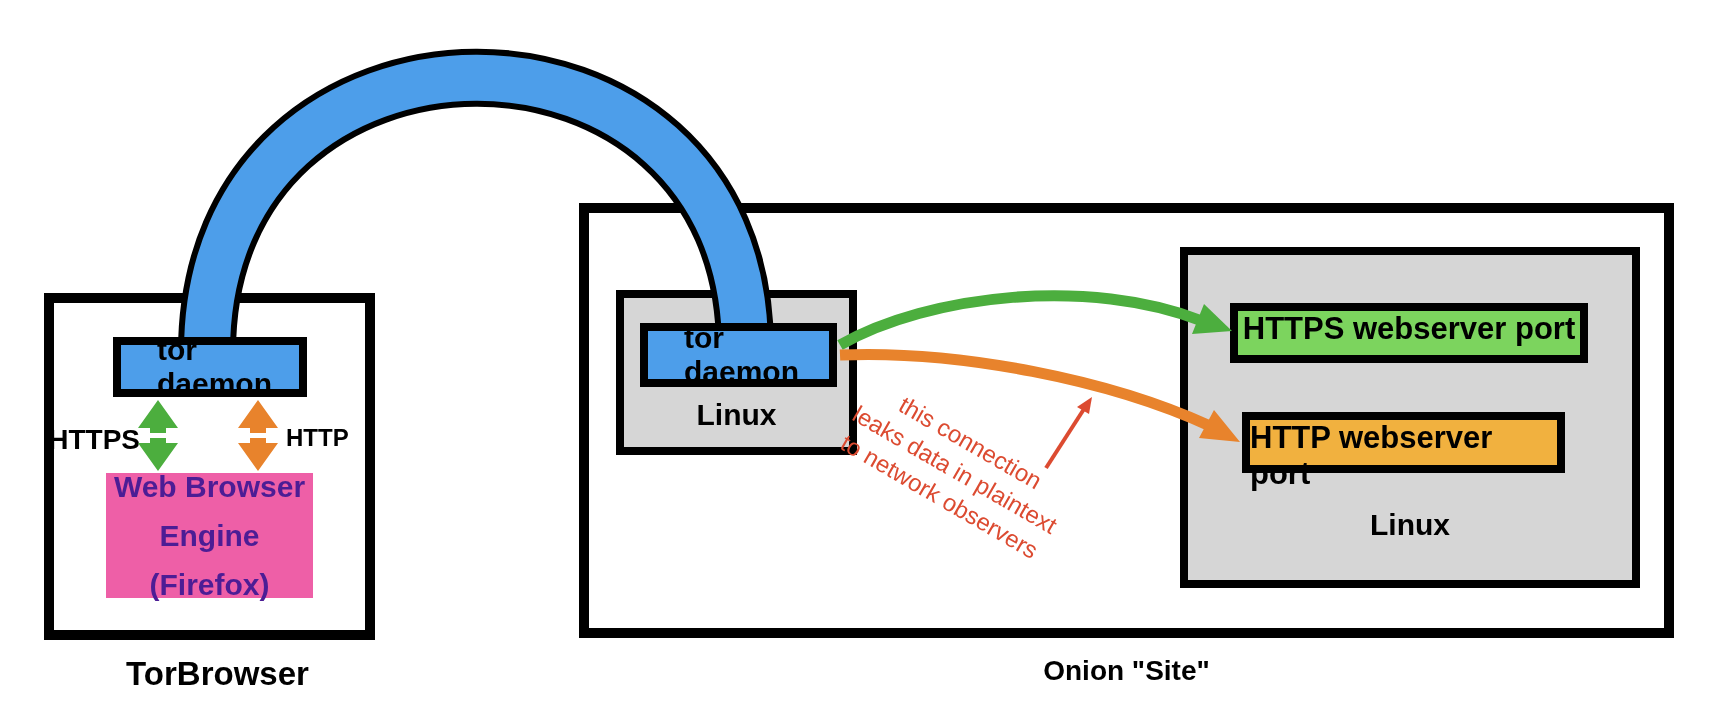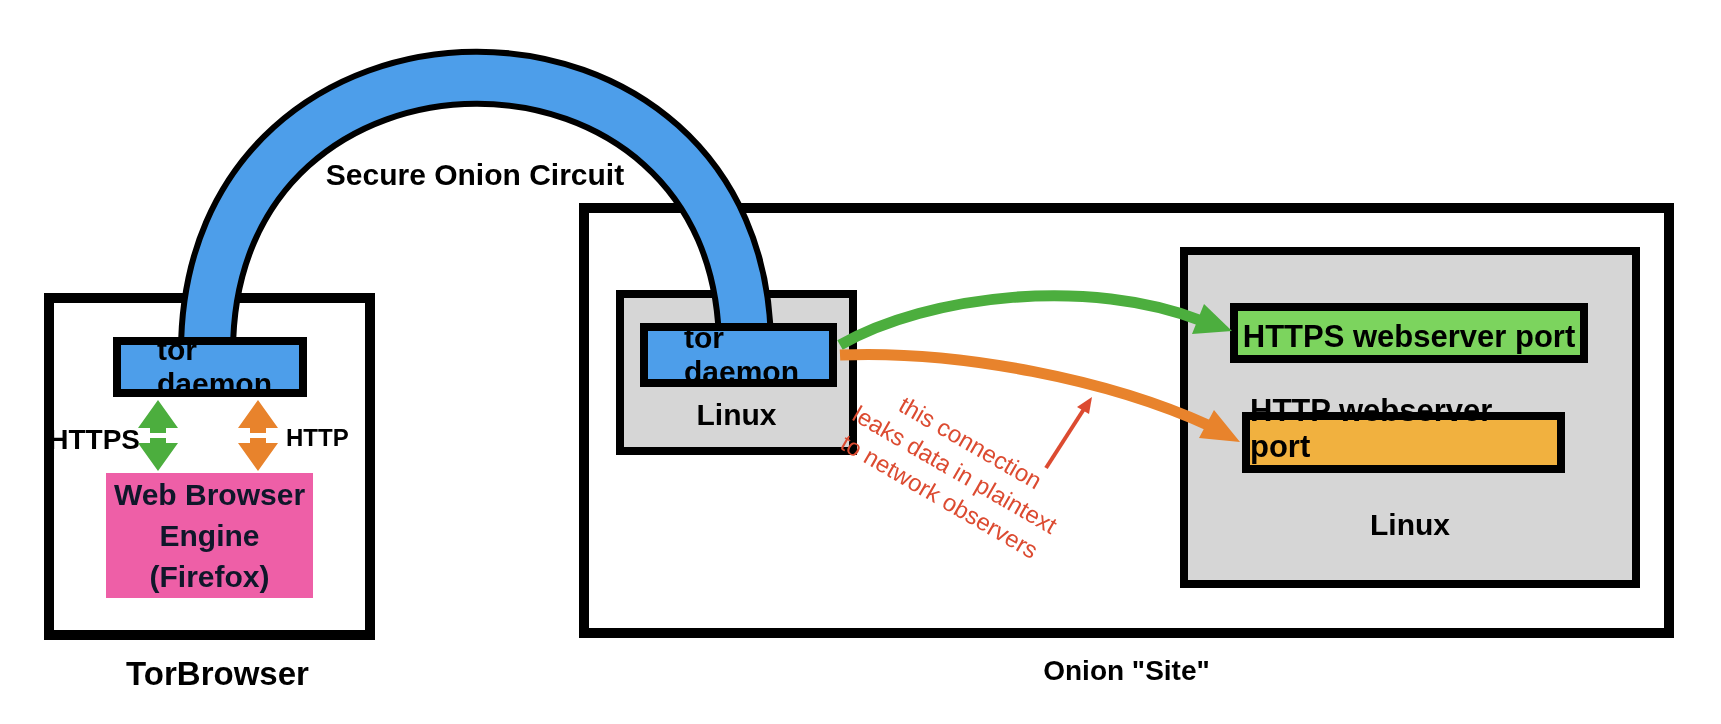--- a/index.html
+++ b/index.html
@@ -28,29 +28,29 @@
 
   
   .daemon{box-sizing:border-box; position:absolute; border:8px solid var(--line); background:var(--blue);
           display:flex; align-items:center; justify-content:center;
           color:#000; font-weight:bold; font-size:30px;padding-left:36px;}
   #daemon-left{left:113px; top:337px; width:194px; height:60px;}
   #daemon-right{left:640px; top:323px; width:197px; height:64px;}
 
   
   .port{box-sizing:border-box; position:absolute; border:8px solid var(--line);
-        display:flex; align-items:flex-end; justify-content:center;
+        display:flex; align-items:flex-start; justify-content:center;
         color:#000; font-weight:bold; font-size:31px;}
   #https-port{left:1230px; top:303px; width:358px; height:60px; background:var(--greenlight);}
   #http-port{left:1242px; top:412px; width:323px; height:61px; background:var(--orangelight);}
 
   
   #engine-box{left:106px; top:473px; width:207px; height:125px; background:var(--pink);
               display:flex; flex-direction:column; align-items:center; justify-content:center;
-              color:#0f172a; font-weight:bold; font-size:30px; line-height:41px; text-align:center;}
+              color:#4c1d95; font-weight:bold; font-size:30px; line-height:41px; text-align:center;gap:8px;}
 
   #circuit-label{left:275px; top:158px; width:400px; font-size:30px;}
   #https-label{left:28px; top:424px; width:112px; font-size:28px; text-align:right;}
   #http-label{left:286px; top:424px; width:100px; font-size:24px; text-align:left;}
   #linux-label-1{left:616px; top:398px; width:241px; font-size:30px;}
   #linux-label-2{left:1180px; top:508px; width:460px; font-size:30px;}
   #torbrowser-caption{left:52px; top:655px; width:331px; font-size:33px;}
   #onion-caption{left:579px; top:655px; width:1095px; font-size:28px;}
 
   #leak-note{
@@ -76,21 +76,20 @@
   <div class="port z1" id="http-port">
     <span>HTTP webserver port</span>
   </div>
 
   <div class="z1" id="engine-box" style="position:absolute">
     <span>Web Browser</span>
     <span>Engine</span>
     <span>(Firefox)</span>
   </div>
 
-  <div class="lbl z1" id="circuit-label">Secure Onion Circuit</div>
   <div class="lbl z1" id="https-label">HTTPS</div>
   <div class="lbl z1" id="http-label">HTTP</div>
   <div class="lbl z1" id="linux-label-1">Linux</div>
   <div class="lbl z1" id="linux-label-2">Linux</div>
   <div class="lbl z1" id="torbrowser-caption">TorBrowser</div>
   <div class="lbl z1" id="onion-caption">Onion "Site"</div>
 
   <svg class="layer z1" viewBox="0 0 1721 724">
     <g style="fill:var(--green)">
       <polygon points="158,400 138,428 150,428 150,433 166,433 166,428 178,428"></polygon>

